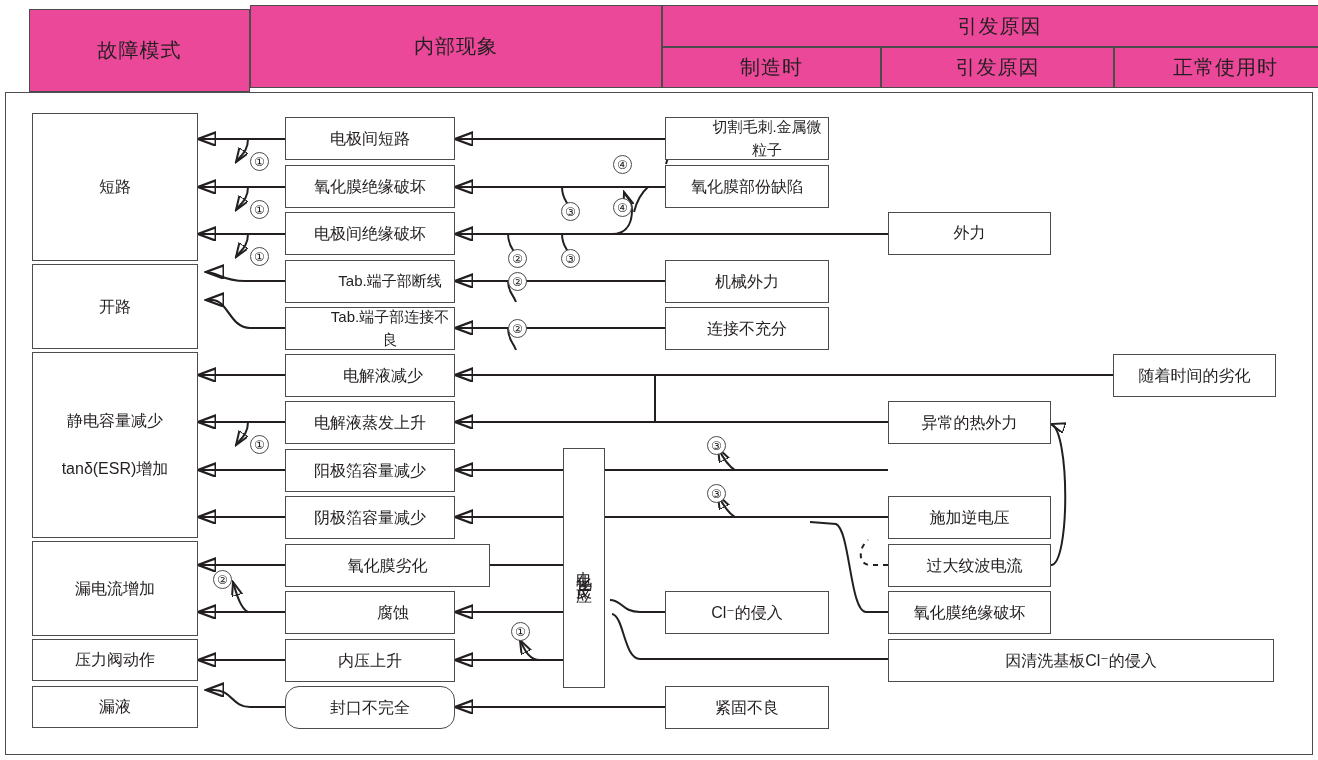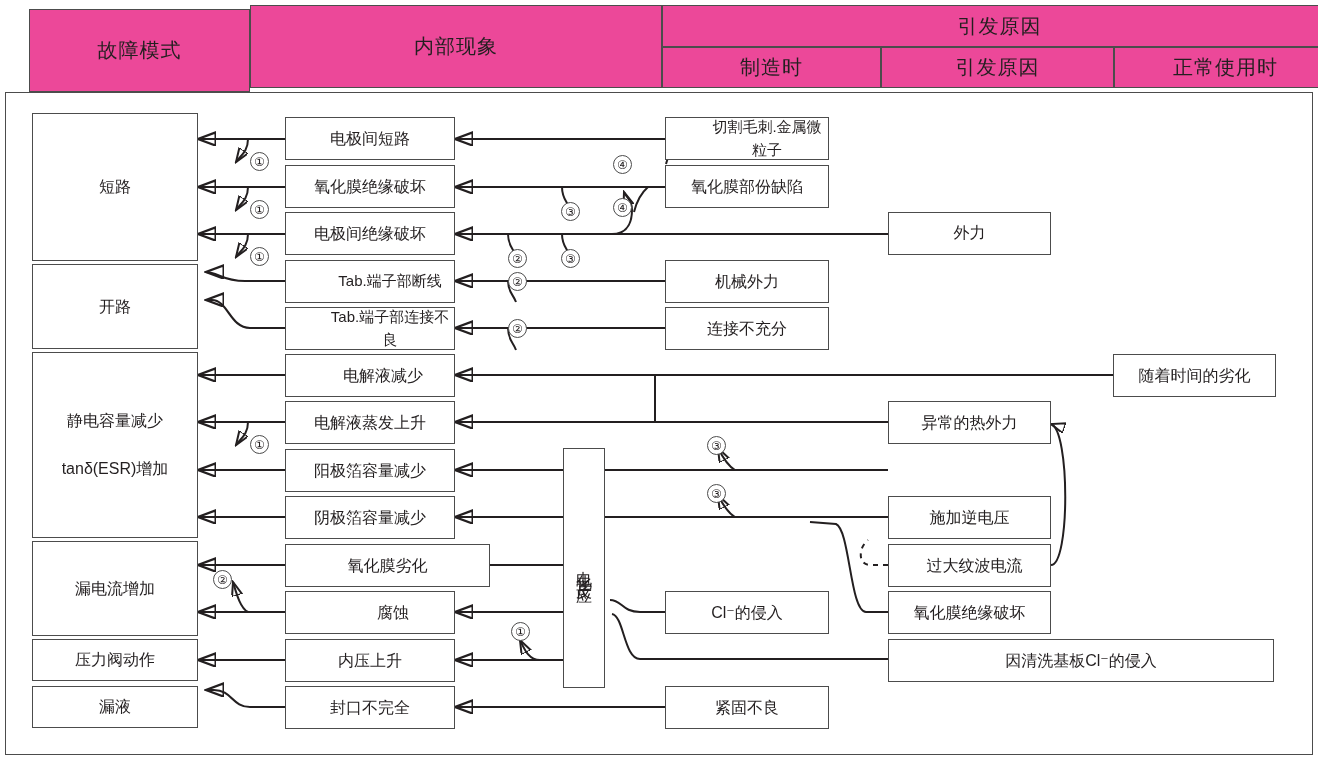--- a/index.html
+++ b/index.html
@@ -232,21 +232,21 @@
   <div class="node" style="left:285px; top:449px; width:170px; height:43px;">阳极箔容量减少</div>
 
   <div class="node" style="left:285px; top:496px; width:170px; height:43px;">阴极箔容量减少</div>
 
   <div class="node" style="left:285px; top:544px; width:205px; height:43px;">氧化膜劣化</div>
 
   <div class="node" style="left:285px; top:591px; width:170px; height:43px;padding-left:46px;">腐蚀</div>
 
   <div class="node" style="left:285px; top:639px; width:170px; height:43px;">内压上升</div>
 
-  <div class="node" style="left:285px; top:686px; width:170px; height:43px;">封口不完全</div>
+  <div class="node" style="left:285px; top:686px; width:170px; height:43px;border-radius:14px;">封口不完全</div>
 
   <div class="node vertical" style="left:563px; top:448px; width:42px; height:240px;">电化学反应</div>
 
   <div class="node small" style="left:665px; top:117px; width:164px; height:43px;">切割毛刺.金属微粒子</div>
 
   <div class="node" style="left:665px; top:165px; width:164px; height:43px;">氧化膜部份缺陷</div>
 
   <div class="node" style="left:665px; top:260px; width:164px; height:43px;">机械外力</div>
 
   <div class="node" style="left:665px; top:307px; width:164px; height:43px;">连接不充分</div>

